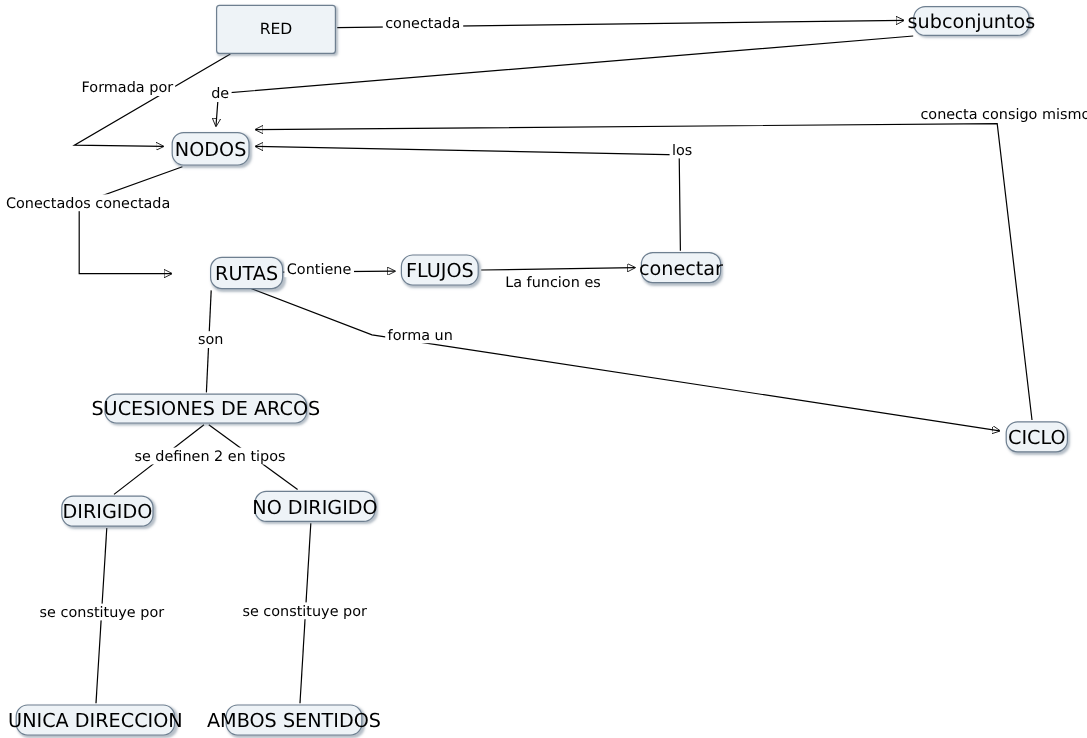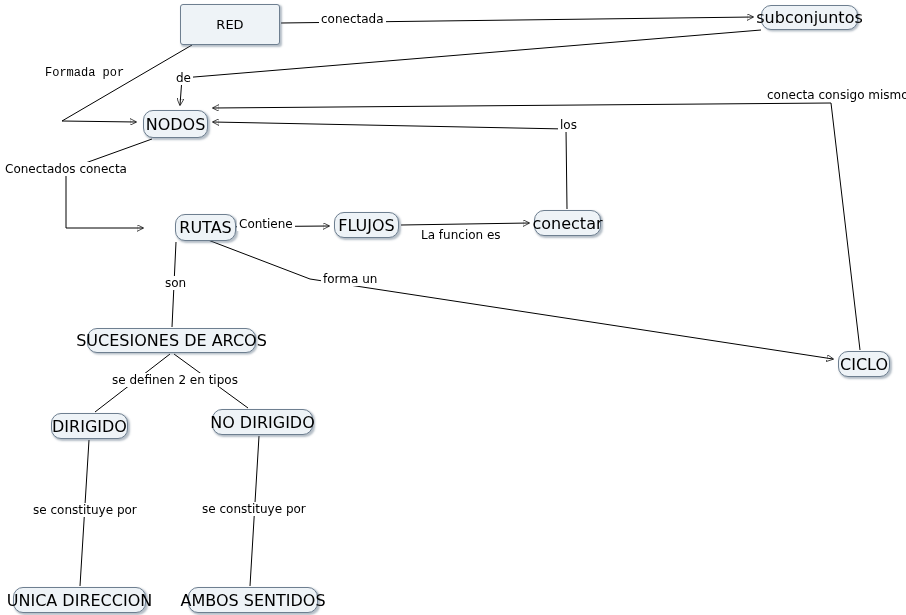--- a/index.html
+++ b/index.html
@@ -95,33 +95,33 @@
   <div class="node" style="left:87px;  top:328px; width:169px; height:25px;">SUCESIONES DE ARCOS</div>
 
   <div class="node" style="left:51px;  top:413px; width:77px;  height:26px;">DIRIGIDO</div>
 
   <div class="node" style="left:212px; top:409px; width:101px; height:26px;">NO DIRIGIDO</div>
 
   <div class="node" style="left:838px; top:351px; width:52px;  height:26px;">CICLO</div>
 
   <div class="node" style="left:13px;  top:587px; width:133px; height:26px;">UNICA DIRECCION</div>
 
-  <div class="node" style="left:188px; top:587px; width:130px; height:26px;">AMBOS SENTIDOS</div>
+  <div class="node" style="left:188px; top:587px; width:114px; height:26px;">AMBOS SENTIDOS</div>
 
   <div class="link-label" style="left:319px; top:12px;">conectada</div>
 
-  <div class="link-label" style="left:43px; top:66px;font-family:Liberation Mono, monospace;">Formada por</div>
+  <div class="link-label" style="left:66px; top:66px;">Formada por</div>
 
   <div class="link-label" style="left:174px; top:71px;">de</div>
 
   <div class="link-label" style="left:765px; top:88px;">conecta consigo mismo</div>
 
   <div class="link-label" style="left:558px; top:118px;">los</div>
 
-  <div class="link-label" style="left:3px; top:162px;">Conectados conecta</div>
+  <div class="link-label" style="left:3px; top:162px;">Conectados conectada</div>
 
   <div class="link-label" style="left:237px; top:217px;">Contiene</div>
 
   <div class="link-label" style="left:419px; top:216px;margin-top:12px;">La funcion es</div>
 
   <div class="link-label" style="left:163px; top:276px;">son</div>
 
   <div class="link-label" style="left:289px; top:272px;margin-left:32px;">forma un</div>
 
   <div class="link-label" style="left:110px; top:373px;">se definen 2 en tipos</div>

